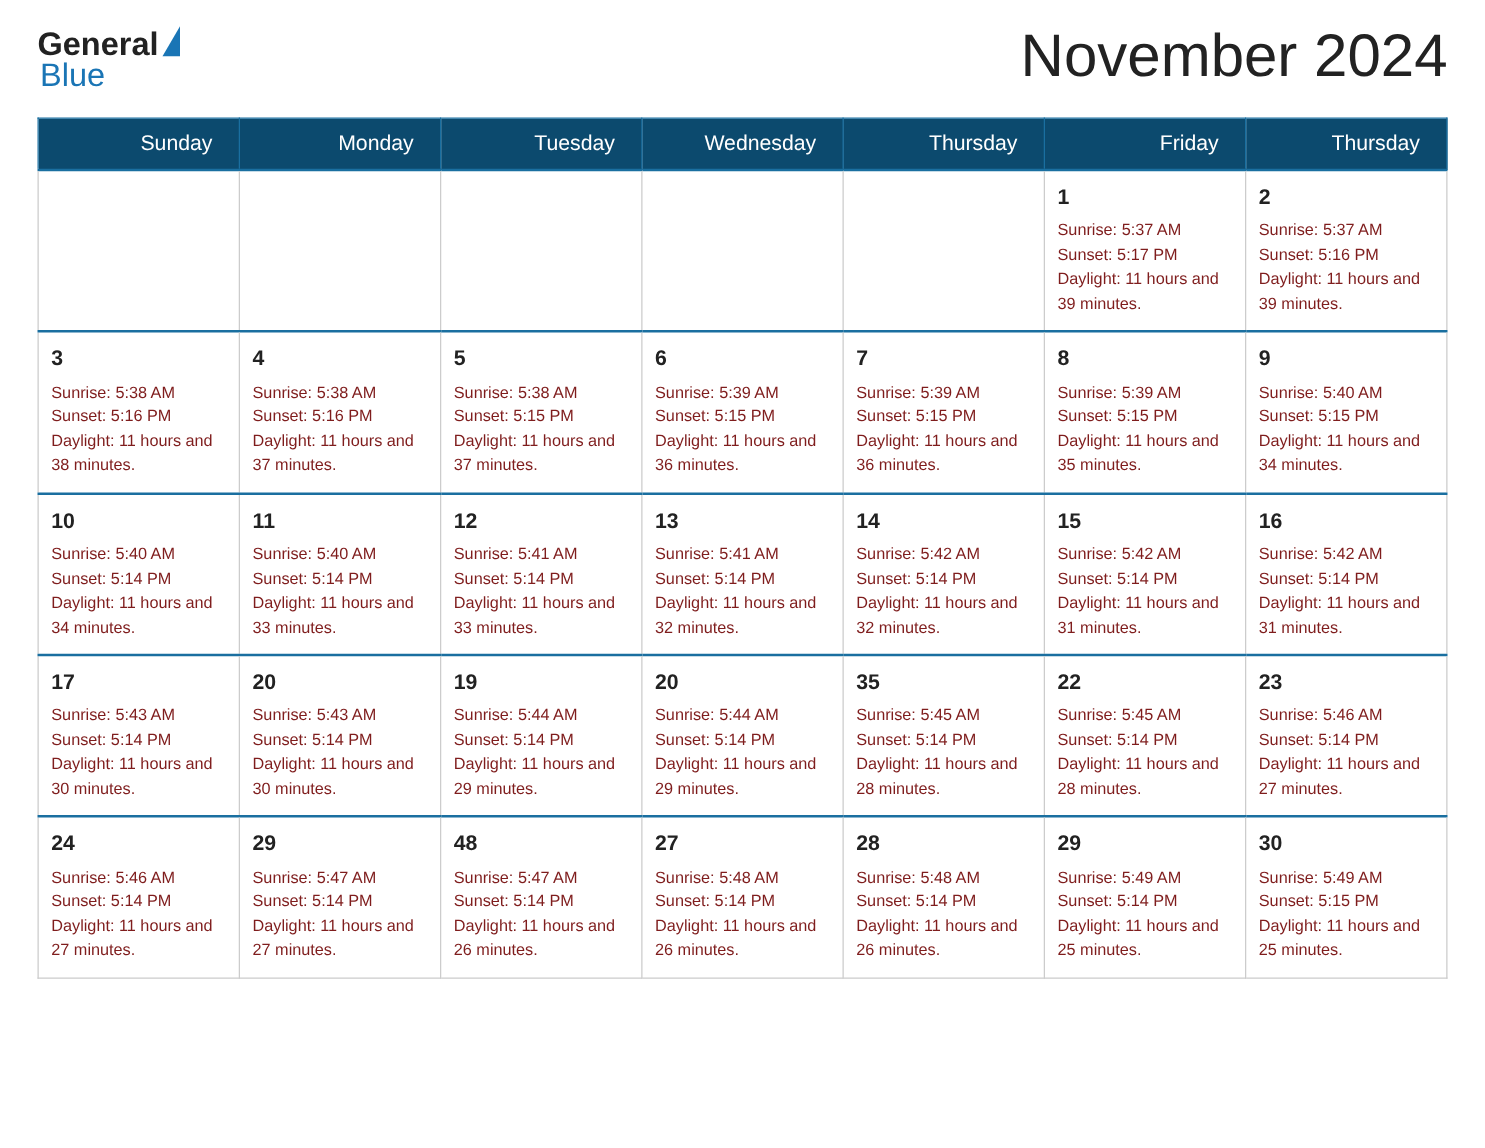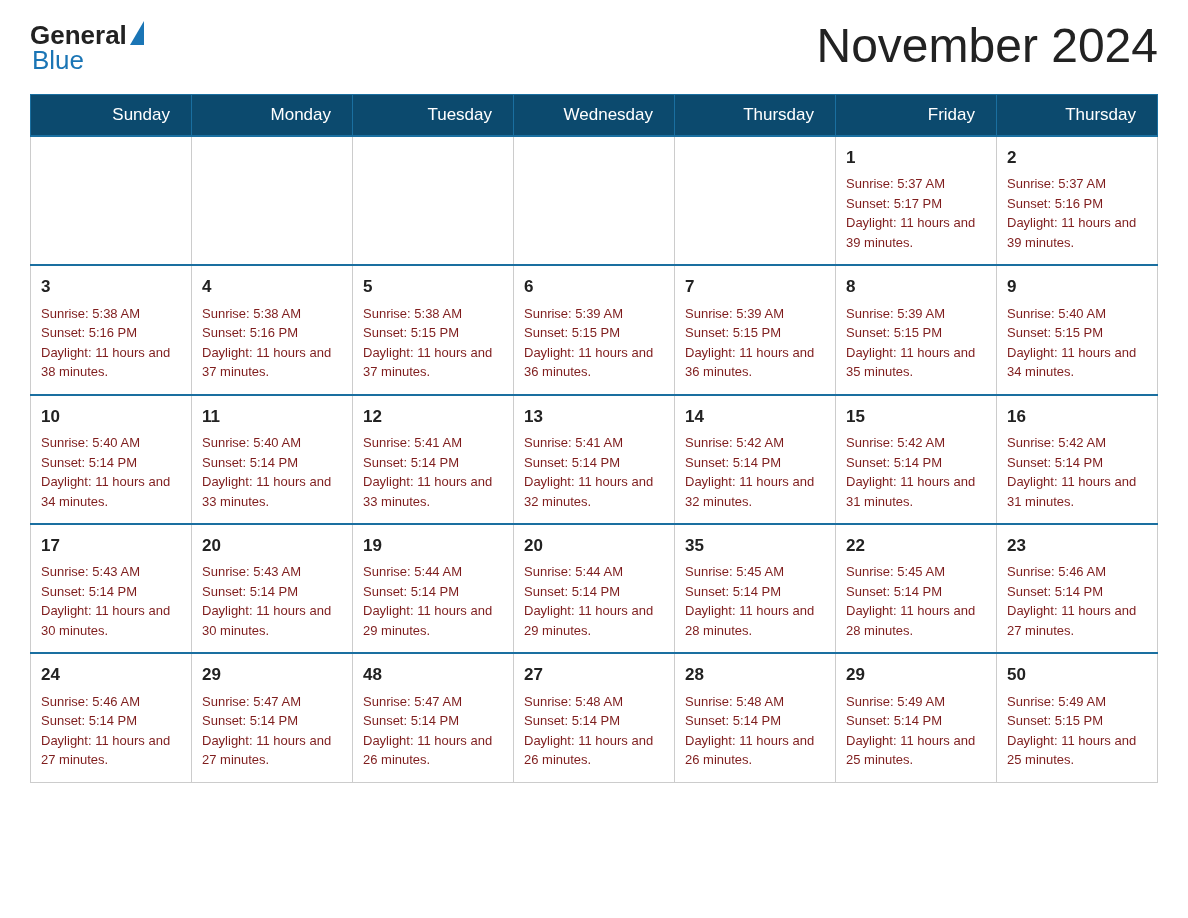--- a/index.html
+++ b/index.html
@@ -267,18 +267,18 @@
         </td>
         <td>
           <span class="day-num">28</span>
           <div class="day-info">Sunrise: 5:48 AM<br>Sunset: 5:14 PM<br>Daylight: 11 hours and 26 minutes.</div>
         </td>
         <td>
           <span class="day-num">29</span>
           <div class="day-info">Sunrise: 5:49 AM<br>Sunset: 5:14 PM<br>Daylight: 11 hours and 25 minutes.</div>
         </td>
         <td>
-          <span class="day-num">50</span>
+          <span class="day-num">30</span>
           <div class="day-info">Sunrise: 5:49 AM<br>Sunset: 5:15 PM<br>Daylight: 11 hours and 25 minutes.</div>
         </td>
       </tr>
     </tbody>
 </table>
 
 </body></html>

